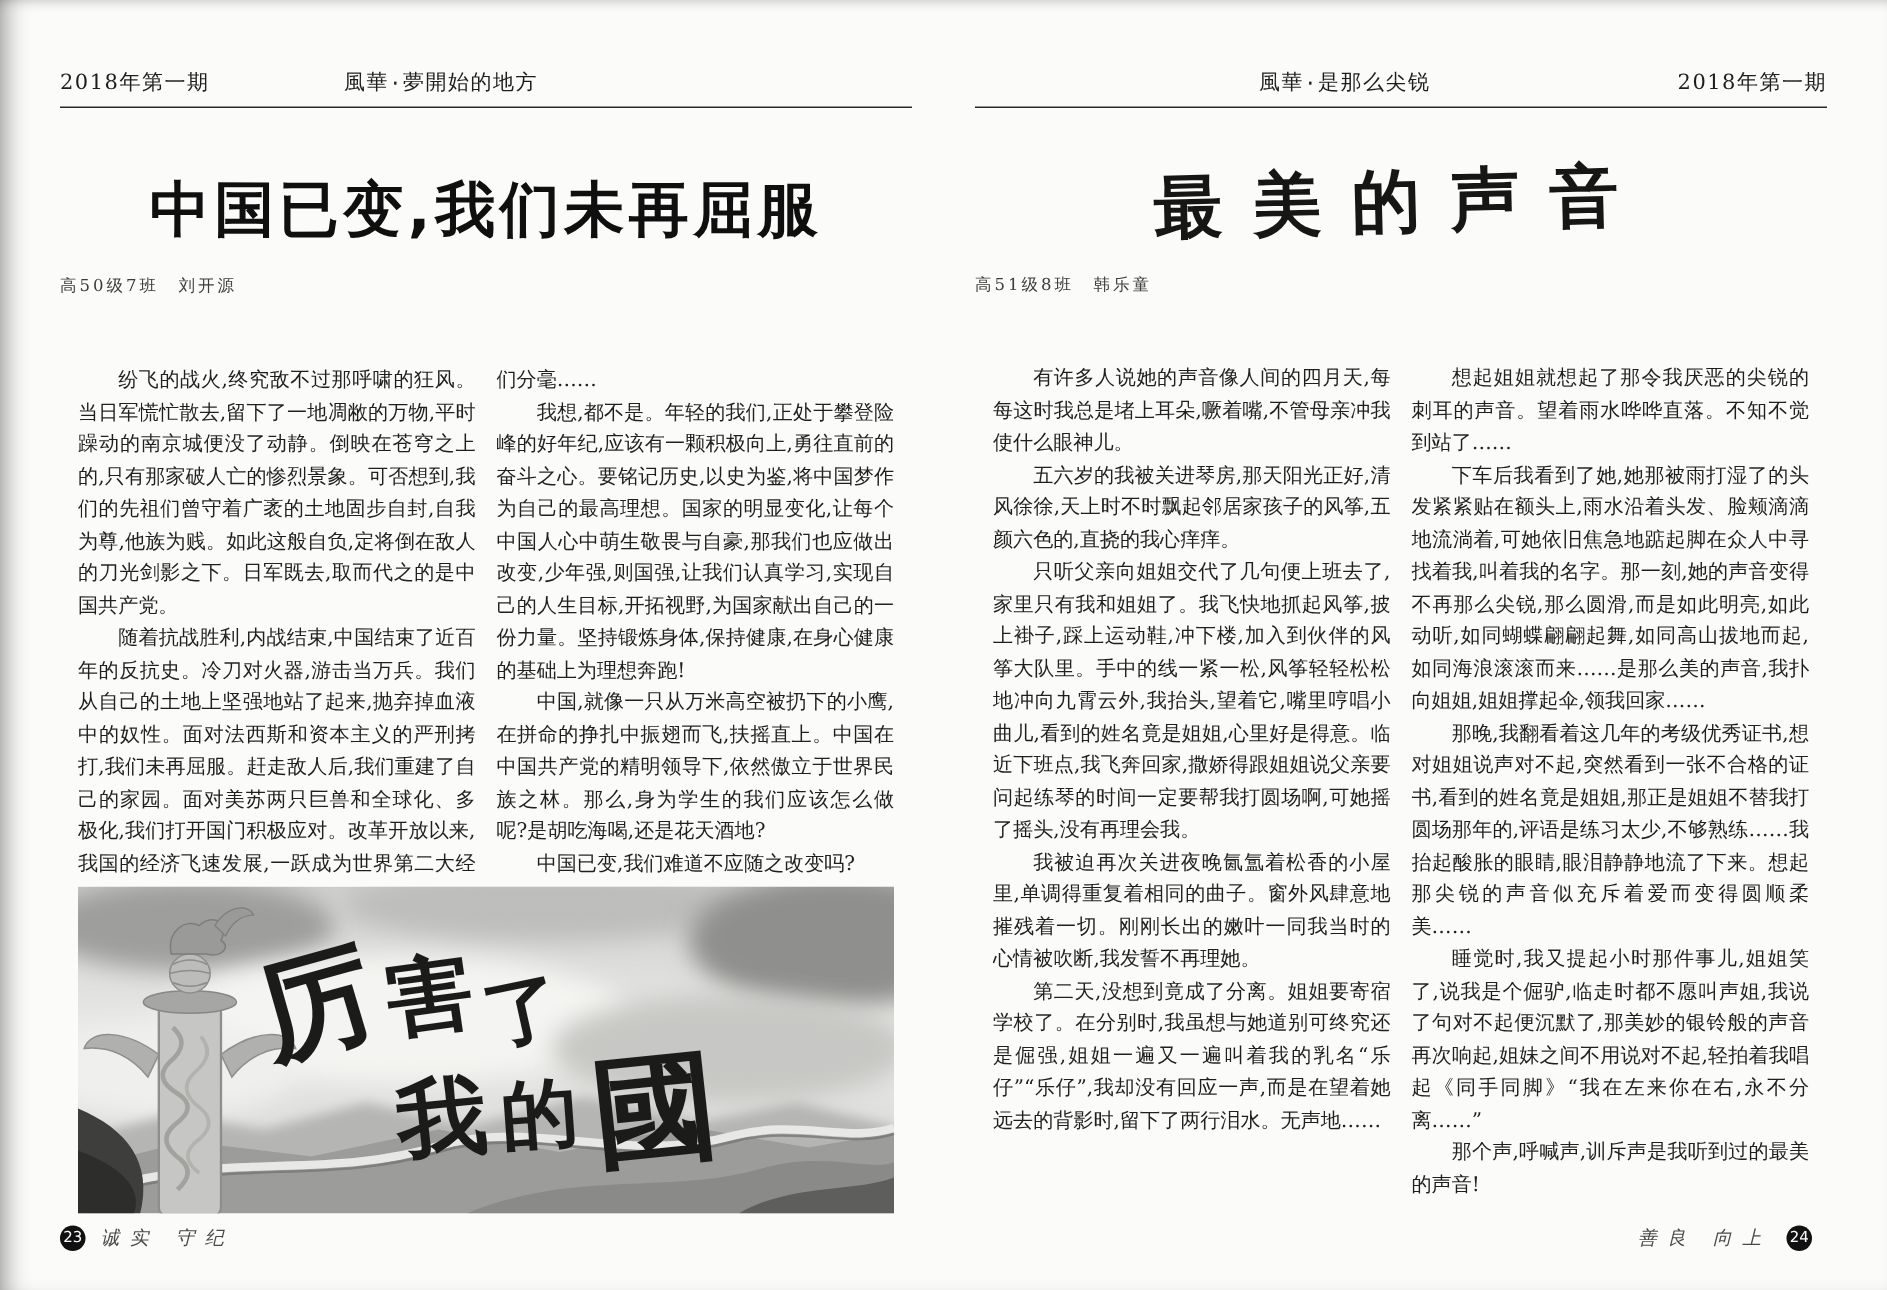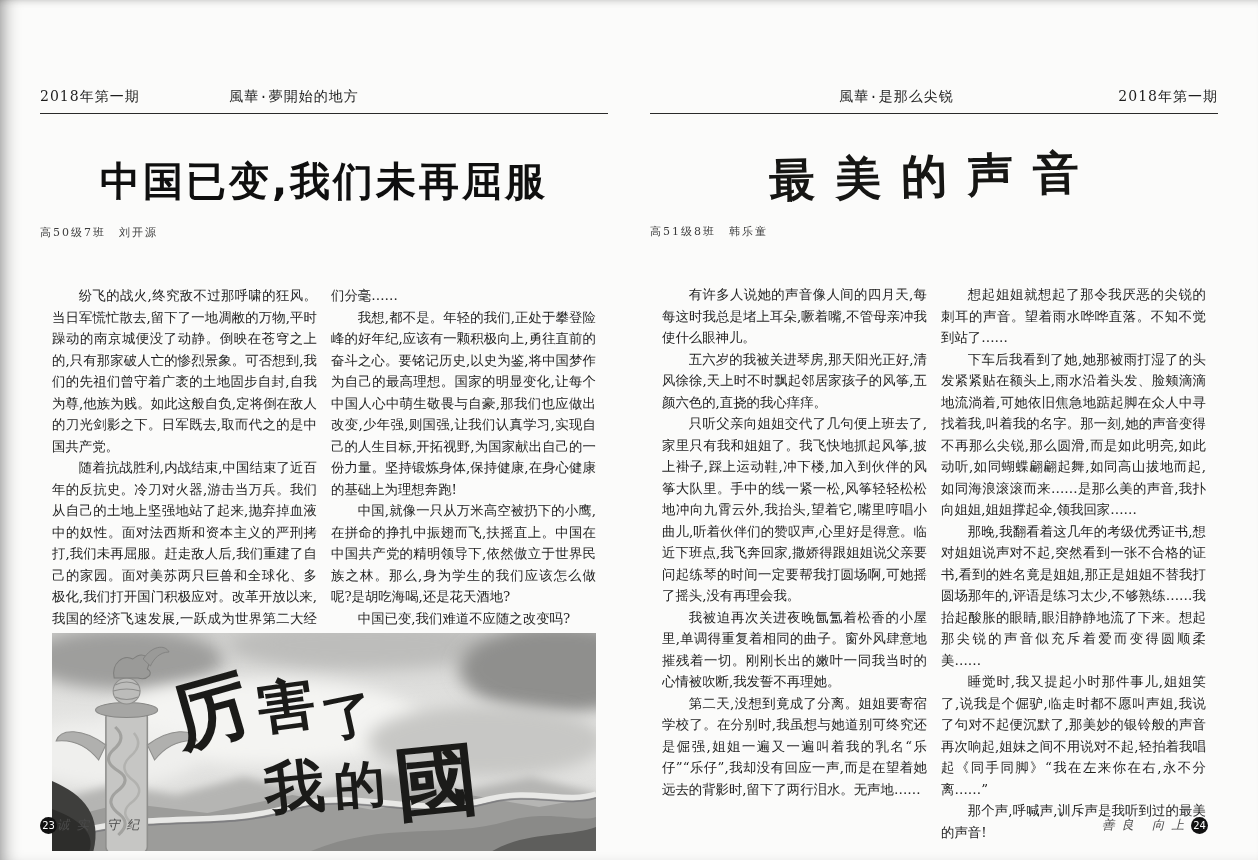--- a/index.html
+++ b/index.html
@@ -17,21 +17,21 @@
   .page-left{left:40px;}
   .page-right{left:650px;}
 
   .page-header{
     margin-top:46px;
     display:flex;align-items:baseline;
     font-size:14px;color:#1d1d1d;letter-spacing:1px;
     border-bottom:1.5px solid #2a2a2a;
     padding-bottom:7px;
   }
-  .page-header .h-slot{flex:1;margin-top:42px;}
+  .page-header .h-slot{flex:1;}
   .page-header .h-center{text-align:left;font-family:Liberation Mono, monospace;}
   .page-header .h-right{text-align:right;}
 
   .article-title{
     margin:40px 0 0 0;
     text-align:center;
     font-family:"DejaVu Sans", sans-serif;
     font-weight:900;
     font-size:40px;
     letter-spacing:3px;
@@ -80,21 +80,21 @@
   }
   .illustration svg{display:block;width:100%;height:100%;}
   .calli{
     font-family:"DejaVu Serif", serif;
     font-weight:bold;
     fill:#1b1b19;
   }
 
   .page-footer{
     position:absolute;bottom:26px;
-    display:flex;align-items:center;
+    display:flex;align-items:center;gap:10px;
     font-size:12px;
   }
   .footer-left{left:0;}
   .footer-right{right:10px;}
   .page-num{
     display:inline-flex;align-items:center;justify-content:center;
     width:17px;height:17px;border-radius:50%;
     background:#111;color:#fff;
     font-size:10px;font-family:"DejaVu Sans", sans-serif;
   }
@@ -208,21 +208,21 @@
       <span class="h-slot h-right">2018年第一期</span>
     </div>
 
     <h1 class="article-title calligraphy">最美的声音</h1>
     <div class="byline">高51级8班　韩乐童</div>
 
     <div class="columns cols-right">
       <div class="col">
         <p class="indent">有许多人说她的声音像人间的四月天,每每这时我总是堵上耳朵,噘着嘴,不管母亲冲我使什么眼神儿。</p>
         <p class="indent">五六岁的我被关进琴房,那天阳光正好,清风徐徐,天上时不时飘起邻居家孩子的风筝,五颜六色的,直挠的我心痒痒。</p>
-        <p class="indent">只听父亲向姐姐交代了几句便上班去了,家里只有我和姐姐了。我飞快地抓起风筝,披上褂子,踩上运动鞋,冲下楼,加入到伙伴的风筝大队里。手中的线一紧一松,风筝轻轻松松地冲向九霄云外,我抬头,望着它,嘴里哼唱小曲儿,听着伙伴们的赞叹声,心里好是得意。临近下班点,我飞奔回家,撒娇得跟姐姐说父亲要问起练琴的时间一定要帮我打圆场啊,可她摇了摇头,没有再理会我。</p>
+        <p class="indent">只听父亲向姐姐交代了几句便上班去了,家里只有我和姐姐了。我飞快地抓起风筝,披上褂子,踩上运动鞋,冲下楼,加入到伙伴的风筝大队里。手中的线一紧一松,风筝轻轻松松地冲向九霄云外,我抬头,望着它,嘴里哼唱小曲儿,看到的姓名竟是姐姐,心里好是得意。临近下班点,我飞奔回家,撒娇得跟姐姐说父亲要问起练琴的时间一定要帮我打圆场啊,可她摇了摇头,没有再理会我。</p>
         <p class="indent">我被迫再次关进夜晚氤氲着松香的小屋里,单调得重复着相同的曲子。窗外风肆意地摧残着一切。刚刚长出的嫩叶一同我当时的心情被吹断,我发誓不再理她。</p>
         <p class="indent">第二天,没想到竟成了分离。姐姐要寄宿学校了。在分别时,我虽想与她道别可终究还是倔强,姐姐一遍又一遍叫着我的乳名“乐仔”“乐仔”,我却没有回应一声,而是在望着她远去的背影时,留下了两行泪水。无声地……</p>
 
       </div>
       <div class="col">
         <p class="indent">想起姐姐就想起了那令我厌恶的尖锐的刺耳的声音。望着雨水哗哗直落。不知不觉到站了……</p>
         <p class="indent">下车后我看到了她,她那被雨打湿了的头发紧紧贴在额头上,雨水沿着头发、脸颊滴滴地流淌着,可她依旧焦急地踮起脚在众人中寻找着我,叫着我的名字。那一刻,她的声音变得不再那么尖锐,那么圆滑,而是如此明亮,如此动听,如同蝴蝶翩翩起舞,如同高山拔地而起,如同海浪滚滚而来……是那么美的声音,我扑向姐姐,姐姐撑起伞,领我回家……</p>
         <p class="indent">那晚,我翻看着这几年的考级优秀证书,想对姐姐说声对不起,突然看到一张不合格的证书,看到的姓名竟是姐姐,那正是姐姐不替我打圆场那年的,评语是练习太少,不够熟练……我抬起酸胀的眼睛,眼泪静静地流了下来。想起那尖锐的声音似充斥着爱而变得圆顺柔美……</p>
         <p class="indent">睡觉时,我又提起小时那件事儿,姐姐笑了,说我是个倔驴,临走时都不愿叫声姐,我说了句对不起便沉默了,那美妙的银铃般的声音再次响起,姐妹之间不用说对不起,轻拍着我唱起《同手同脚》“我在左来你在右,永不分离……”</p>
         <p class="indent">那个声,呼喊声,训斥声是我听到过的最美的声音!</p>

